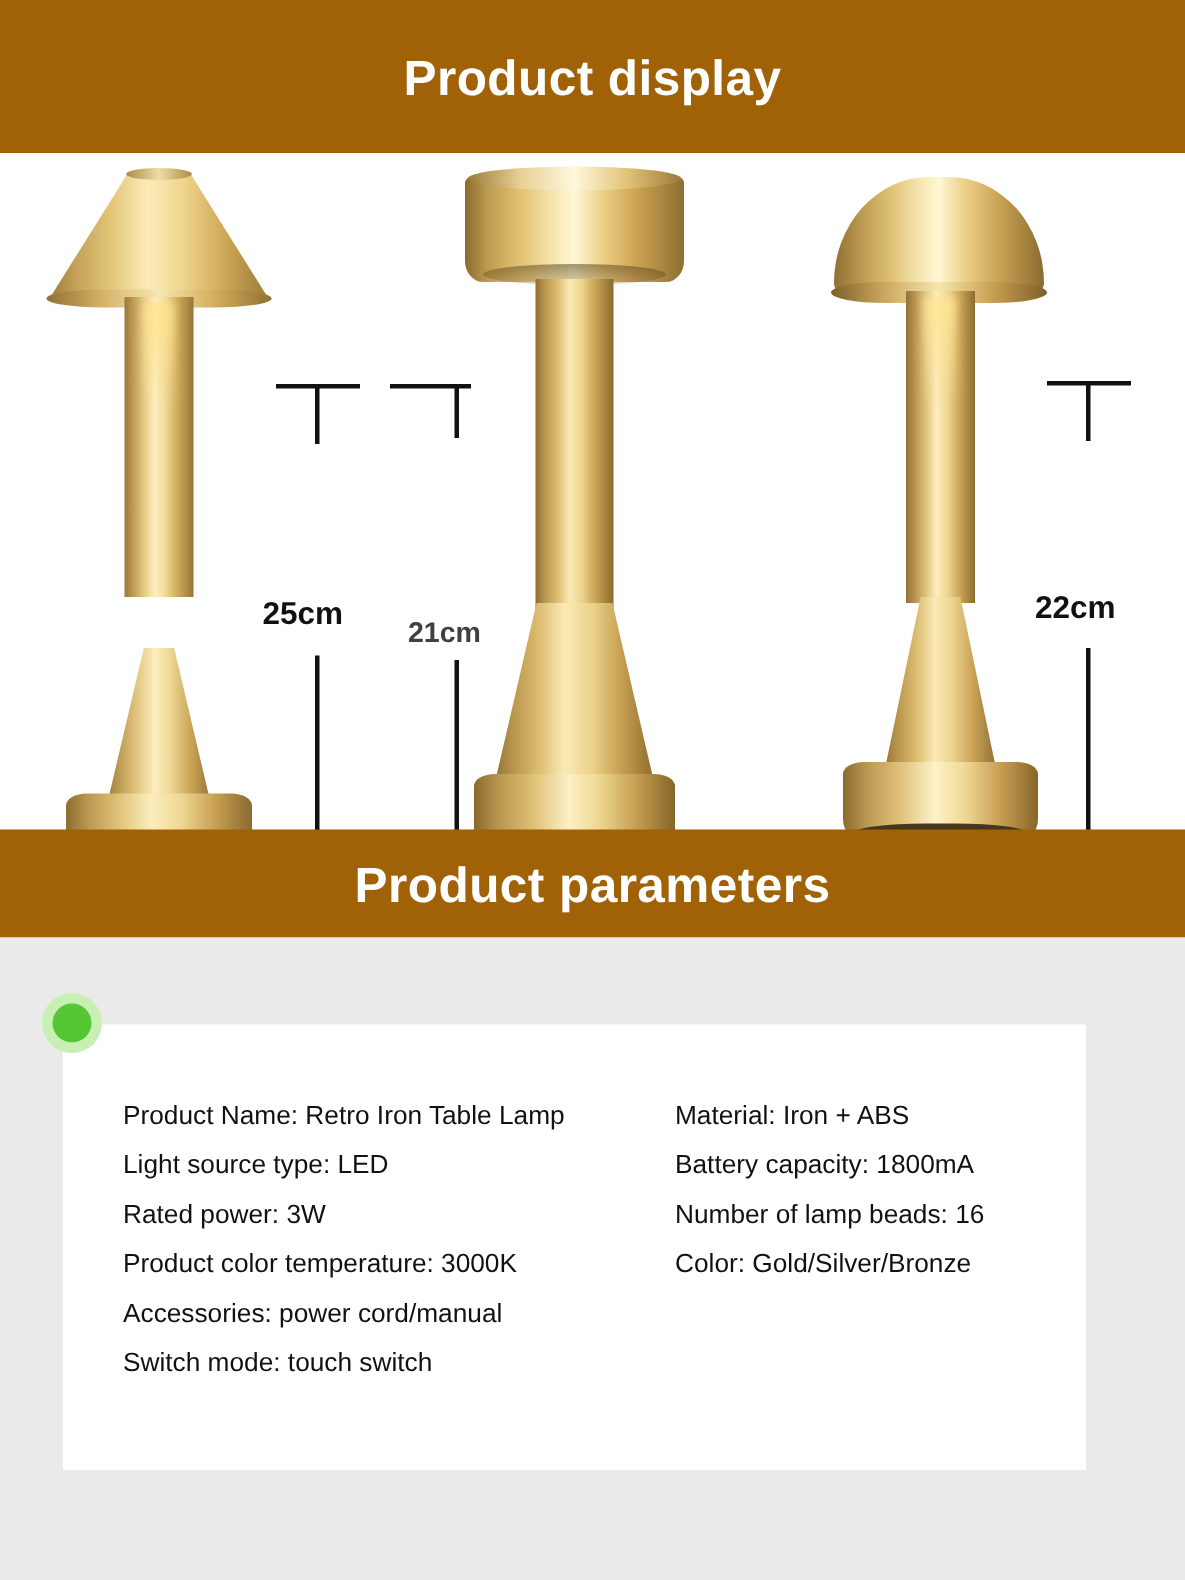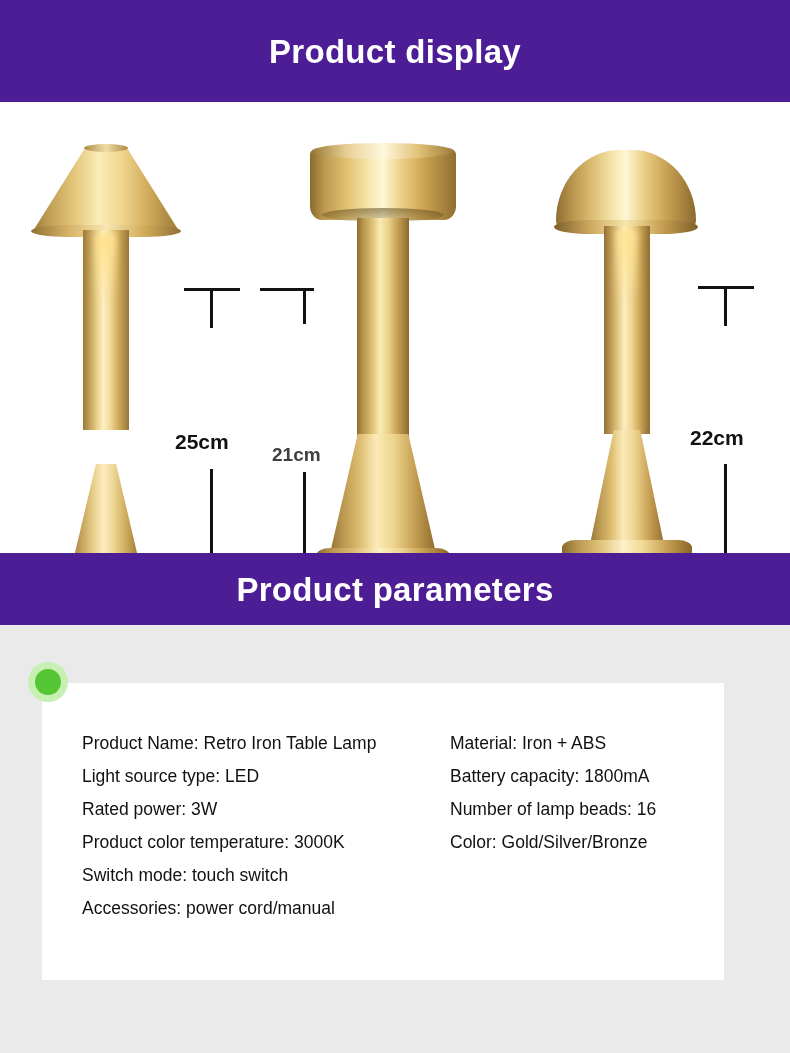--- a/index.html
+++ b/index.html
@@ -8,40 +8,40 @@
     background:#eaeaea;
     font-family:"Liberation Sans", sans-serif;
     overflow:hidden;
     position:relative;
   }
   .page{position:relative;width:790px;height:1053px;background:#eaeaea;}
 
   
   .banner{
     position:absolute;left:0;width:790px;
-    background:#4c1d95;
+    background:#a16207;
     display:flex;align-items:center;justify-content:center;
   }
   .banner-title{
     color:#ffffff;
     font-weight:bold;
     font-size:33px;
     letter-spacing:0.3px;
     line-height:1;
   }
   #banner-display{top:0;height:102px;}
   #banner-params{top:553px;height:72px;}
 
   
   .display-panel{
     position:absolute;left:0;top:102px;width:790px;height:451px;
     background:#ffffff;
   }
   .lamps-row{
-    position:absolute;left:0;top:0;width:790px;height:451px;margin-top:32px;
+    position:absolute;left:0;top:0;width:790px;height:451px;
   }
   .lamp-cell{position:absolute;top:0;height:451px;}
   #lamp-cell-1{left:0;width:265px;}
   #lamp-cell-2{left:250px;width:270px;}
   #lamp-cell-3{left:520px;width:270px;}
 
   
   #shade-1{
     position:absolute;left:33px;top:13px;width:146px;height:84px;
     background:linear-gradient(90deg,
@@ -318,22 +318,22 @@
   <div class="params-bg"></div>
 
   <div class="params-card">
     <div class="param-cols">
 
       <div class="param-col" id="param-col-left">
         <div class="param-line">Product Name: Retro Iron Table Lamp</div>
         <div class="param-line">Light source type: LED</div>
         <div class="param-line">Rated power: 3W</div>
         <div class="param-line">Product color temperature: 3000K</div>
+        <div class="param-line">Accessories: power cord/manual</div>
         <div class="param-line">Switch mode: touch switch</div>
-        <div class="param-line">Accessories: power cord/manual</div>
       </div>
 
       <div class="param-col" id="param-col-right">
         <div class="param-line">Material: Iron + ABS</div>
         <div class="param-line">Battery capacity: 1800mA</div>
         <div class="param-line">Number of lamp beads: 16</div>
         <div class="param-line">Color: Gold/Silver/Bronze</div>
       </div>
 
     </div>

